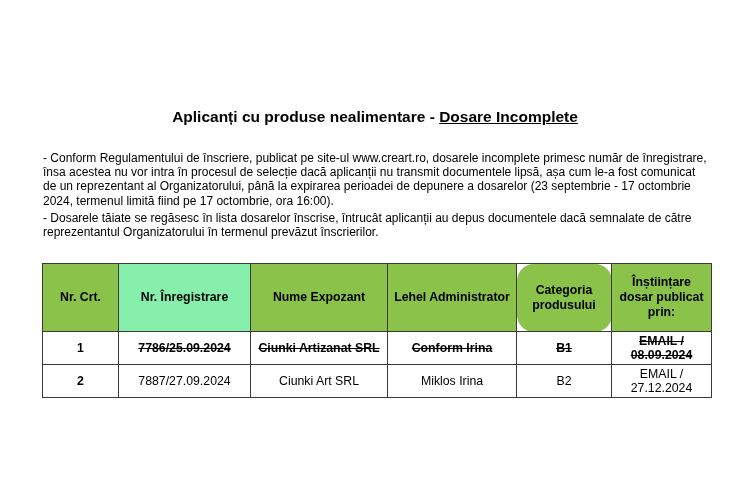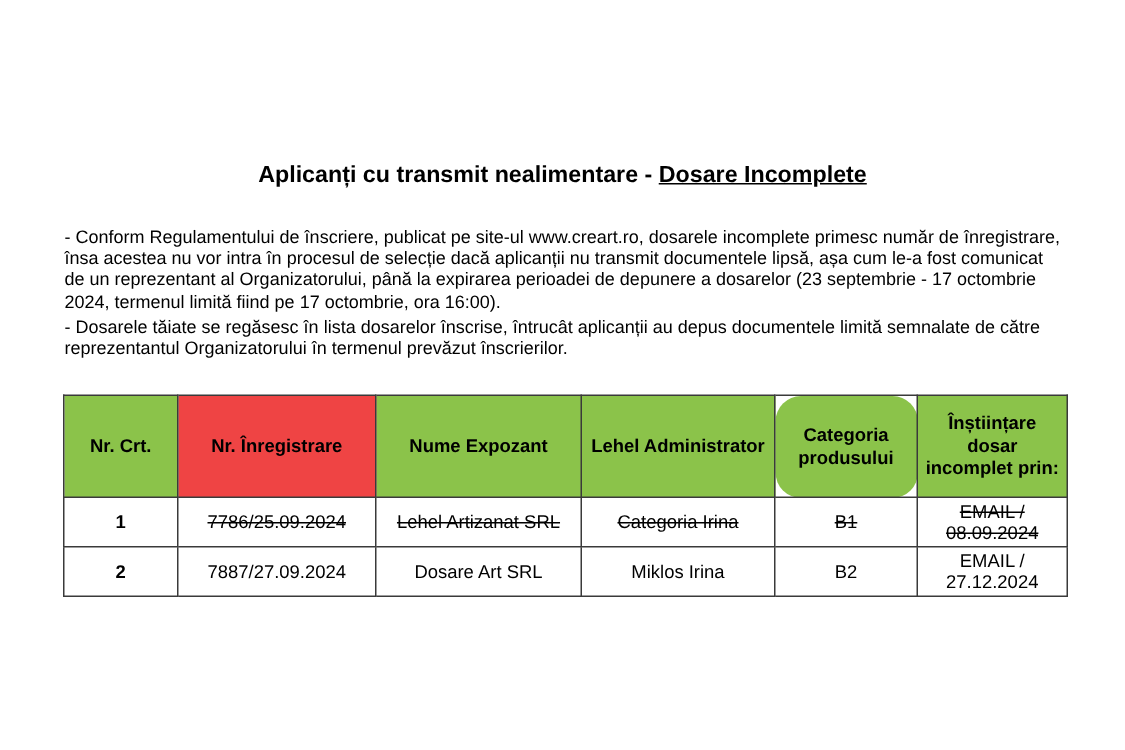--- a/index.html
+++ b/index.html
@@ -54,58 +54,58 @@
       font-weight: bold;
       height: 67px;
       line-height: 15px;
     }
     table.data td {
       height: 32px;
       line-height: 14px;
       background: #ffffff;
     }
     table.data td.bold { font-weight: bold; }
-    .struck { text-decoration: line-through; }
+    .struck { text-decoration: line-through; font-weight: bold; }
     .c1 { width: 67px; }
     .c2 { width: 123px; }
     .c3 { width: 128px; margin-top: 44px; }
     .c4 { width: 120px; }
     .c5 { width: 86px; border-radius: 17px; }
     .c6 { width: 91px; }
   </style>
 </head>
 <body>
 
-<div class="title"><span>Aplicanți cu transmit nealimentare - </span><span class="underlined">Dosare Incomplete</span></div>
+<div class="title"><span>Aplicanți cu produse nealimentare - </span><span class="underlined">Dosare Incomplete</span></div>
 
 <div class="para para1">- Conform Regulamentului de înscriere, publicat pe site-ul www.creart.ro, dosarele incomplete primesc număr de înregistrare, însa acestea nu vor intra în procesul de selecție dacă aplicanții nu transmit documentele lipsă, așa cum le-a fost comunicat de un reprezentant al Organizatorului, până la expirarea perioadei de depunere a dosarelor (23 septembrie - 17 octombrie 2024, termenul limită fiind pe 17 octombrie, ora 16:00).</div>
-<div class="para para2">- Dosarele tăiate se regăsesc în lista dosarelor înscrise, întrucât aplicanții au depus documentele limită semnalate de către reprezentantul Organizatorului în termenul prevăzut înscrierilor.</div>
+<div class="para para2">- Dosarele tăiate se regăsesc în lista dosarelor înscrise, întrucât aplicanții au depus documentele dacă semnalate de către reprezentantul Organizatorului în termenul prevăzut înscrierilor.</div>
 
 <table class="data">
   <thead>
     <tr>
       <th class="c1" style="background: rgb(139, 195, 74);">Nr. Crt.</th>
-      <th class="c2" style="background: #ef4444;">Nr. Înregistrare</th>
+      <th class="c2" style="background: #86efac;">Nr. Înregistrare</th>
       <th class="c3" style="background: rgb(139, 195, 74);">Nume Expozant</th>
       <th class="c4" style="background: rgb(139, 195, 74);">Lehel Administrator</th>
       <th class="c5" style="background: rgb(139, 195, 74);">Categoria produsului</th>
-      <th class="c6" style="background: rgb(139, 195, 74);">Înștiințare dosar incomplet prin:</th>
+      <th class="c6" style="background: rgb(139, 195, 74);">Înștiințare dosar publicat prin:</th>
     </tr>
   </thead>
   <tbody>
     <tr>
       <td class="bold">1</td>
       <td class="struck">7786/25.09.2024</td>
-      <td class="struck">Lehel Artizanat SRL</td>
-      <td class="struck">Categoria Irina</td>
+      <td class="struck">Ciunki Artizanat SRL</td>
+      <td class="struck">Conform Irina</td>
       <td class="struck">B1</td>
       <td class="struck">EMAIL / 08.09.2024</td>
     </tr>
     <tr>
       <td class="bold">2</td>
       <td>7887/27.09.2024</td>
-      <td>Dosare Art SRL</td>
+      <td>Ciunki Art SRL</td>
       <td>Miklos Irina</td>
       <td>B2</td>
       <td>EMAIL / 27.12.2024</td>
     </tr>
   </tbody>
 </table>
 
 </body></html>

